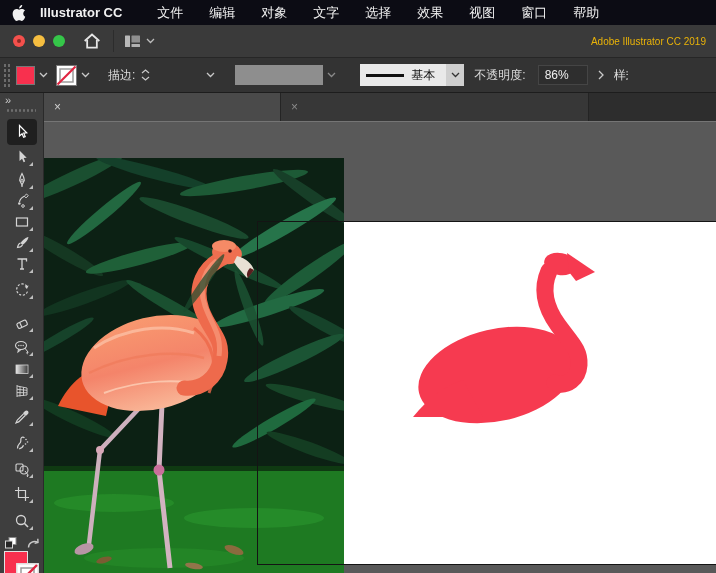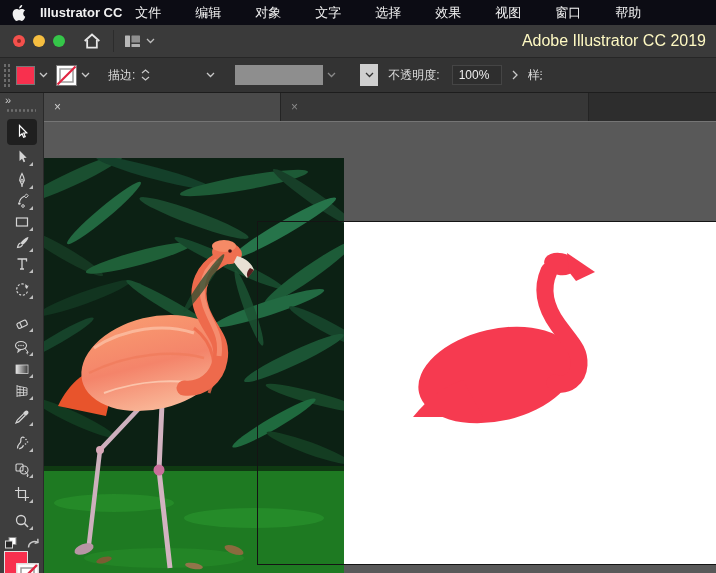--- a/index.html
+++ b/index.html
@@ -5,35 +5,35 @@
   * { margin:0; padding:0; box-sizing:border-box; }
   html,body { width:716px; height:573px; overflow:hidden; background:#222;
     font-family:"Liberation Sans","DejaVu Sans",sans-serif; }
   .app { position:relative; width:716px; height:573px; background:#333; }
 
   
   .menubar { position:absolute; left:0; top:0; width:716px; height:25px;
     background:#0c0c14; display:flex; align-items:center; color:#f2f2f2;
     font-size:13px; gap:0; }
   .menubar .apple { width:14px; height:16px; margin:0 14px 0 12px; }
-  .menubar .appname { font-weight:bold; }
+  .menubar .appname { font-weight:bold; margin-right:22px; }
   .menubar .mitem { margin:0 13px; cursor:default; }
 
   
   .titlebar { position:absolute; left:0; top:25px; width:716px; height:33px;
     background:#3a3a3a; border-bottom:1px solid #262626; display:flex; align-items:center; }
   .tl { width:12px; height:12px; border-radius:50%; margin-left:8px; position:relative; }
   .tl:first-child { margin-left:13px; }
   .tl.red { background:#f4504c; } .tl.yellow { background:#f6be40; } .tl.green { background:#35c649; }
   .tl.red::after { content:""; position:absolute; left:4px; top:4px; width:4px; height:4px;
     border-radius:50%; background:#8c2b26; }
   .tb-home { margin-left:18px; width:18px; height:18px; }
   .tb-div { width:1px; height:22px; background:#2c2c2c; margin:0 10px 0 12px; }
   .tb-ws { display:flex; align-items:center; gap:5px; }
-  .tb-title { position:absolute; right:10px; color:#fef9c3; font-size:16px; }
+  .tb-title { position:absolute; right:10px; color:#eab308; font-size:10px; }
 
   
   .controlbar { position:absolute; left:0; top:58px; width:716px; height:35px;
     background:#333333; border-bottom:1px solid #1d1d1d; display:flex; align-items:center;
     color:#dcdcdc; font-size:12px; }
   .grip-v { width:7px; height:24px; margin:0 6px 0 3px;
     background-image:radial-gradient(#6b6b6b 1px, transparent 1.2px);
     background-size:4px 5px; }
   .cb-status { margin-right:42px; }
   .swatch { width:19px; height:19px; border:1px solid #777; }
@@ -95,21 +95,21 @@
 </head>
 <body>
 
 <div class="app">
 
   <div class="menubar">
     <svg class="apple" viewBox="0 0 14 16">
       <path fill="#f2f2f2" d="M11.3 8.6c0-2 1.6-2.9 1.7-3-1-1.4-2.4-1.6-2.9-1.6-1.2-.1-2.4.7-3 .7-.6 0-1.6-.7-2.6-.7C3.2 4 2 4.8 1.3 6-.1 8.4 1 12 2.3 13.9c.7 1 1.4 2 2.4 2 1 0 1.3-.6 2.5-.6s1.5.6 2.6.6c1 0 1.7-1 2.4-1.9.7-1.1 1-2.2 1-2.3 0 0-2-.7-2-3.1zM9.4 2.3c.5-.7.9-1.6.8-2.3-.8 0-1.7.5-2.3 1.2-.5.6-.9 1.5-.8 2.3.9.1 1.8-.5 2.3-1.2z"></path>
     </svg>
     <span class="appname">Illustrator CC</span>
-    <nav id="menu-items" style="display:flex;gap:8px;">
+    <nav id="menu-items" style="display:flex;">
         <span class="mitem">文件</span>
         <span class="mitem">编辑</span>
         <span class="mitem">对象</span>
         <span class="mitem">文字</span>
         <span class="mitem">选择</span>
         <span class="mitem">效果</span>
         <span class="mitem">视图</span>
         <span class="mitem">窗口</span>
         <span class="mitem">帮助</span>
       </nav>
@@ -167,29 +167,33 @@
     <svg class="chev" width="9" height="6" viewBox="0 0 9 6">
       <path d="M1 1 L4.5 4.5 L8 1" fill="none" stroke="#c9c9c9" stroke-width="1.3"></path>
       </svg>
 
     <div class="profilebox"></div>
     <svg class="chev" width="9" height="6" viewBox="0 0 9 6">
       <path d="M1 1 L4.5 4.5 L8 1" fill="none" stroke="#8a8a8a" stroke-width="1.3"></path>
       </svg>
 
     <div class="brushdef">
+      <div class="val">
+        <div class="line"></div>
+        <span>基本</span>
+      </div>
       <div class="dd">
         <svg width="9" height="6" viewBox="0 0 9 6">
             <path d="M1 1 L4.5 4.5 L8 1" fill="none" stroke="#333" stroke-width="1.3"></path>
           </svg>
       </div>
     </div>
 
     <span class="cb-label" style="">不透明度:</span>
-    <div class="opacityfield">100%</div>
+    <div class="opacityfield">86%</div>
     <svg style="margin-left:10px;" width="6" height="10" viewBox="0 0 6 10">
       <path d="M1 1 L5 5 L1 9" fill="none" stroke="#c9c9c9" stroke-width="1.3"></path>
       </svg>
     <div class="styles-clip">样式:</div>
   </div>
 
   <div class="workarea">
 
     <div class="toolpanel">
       <div class="tp-collapse">»</div>

